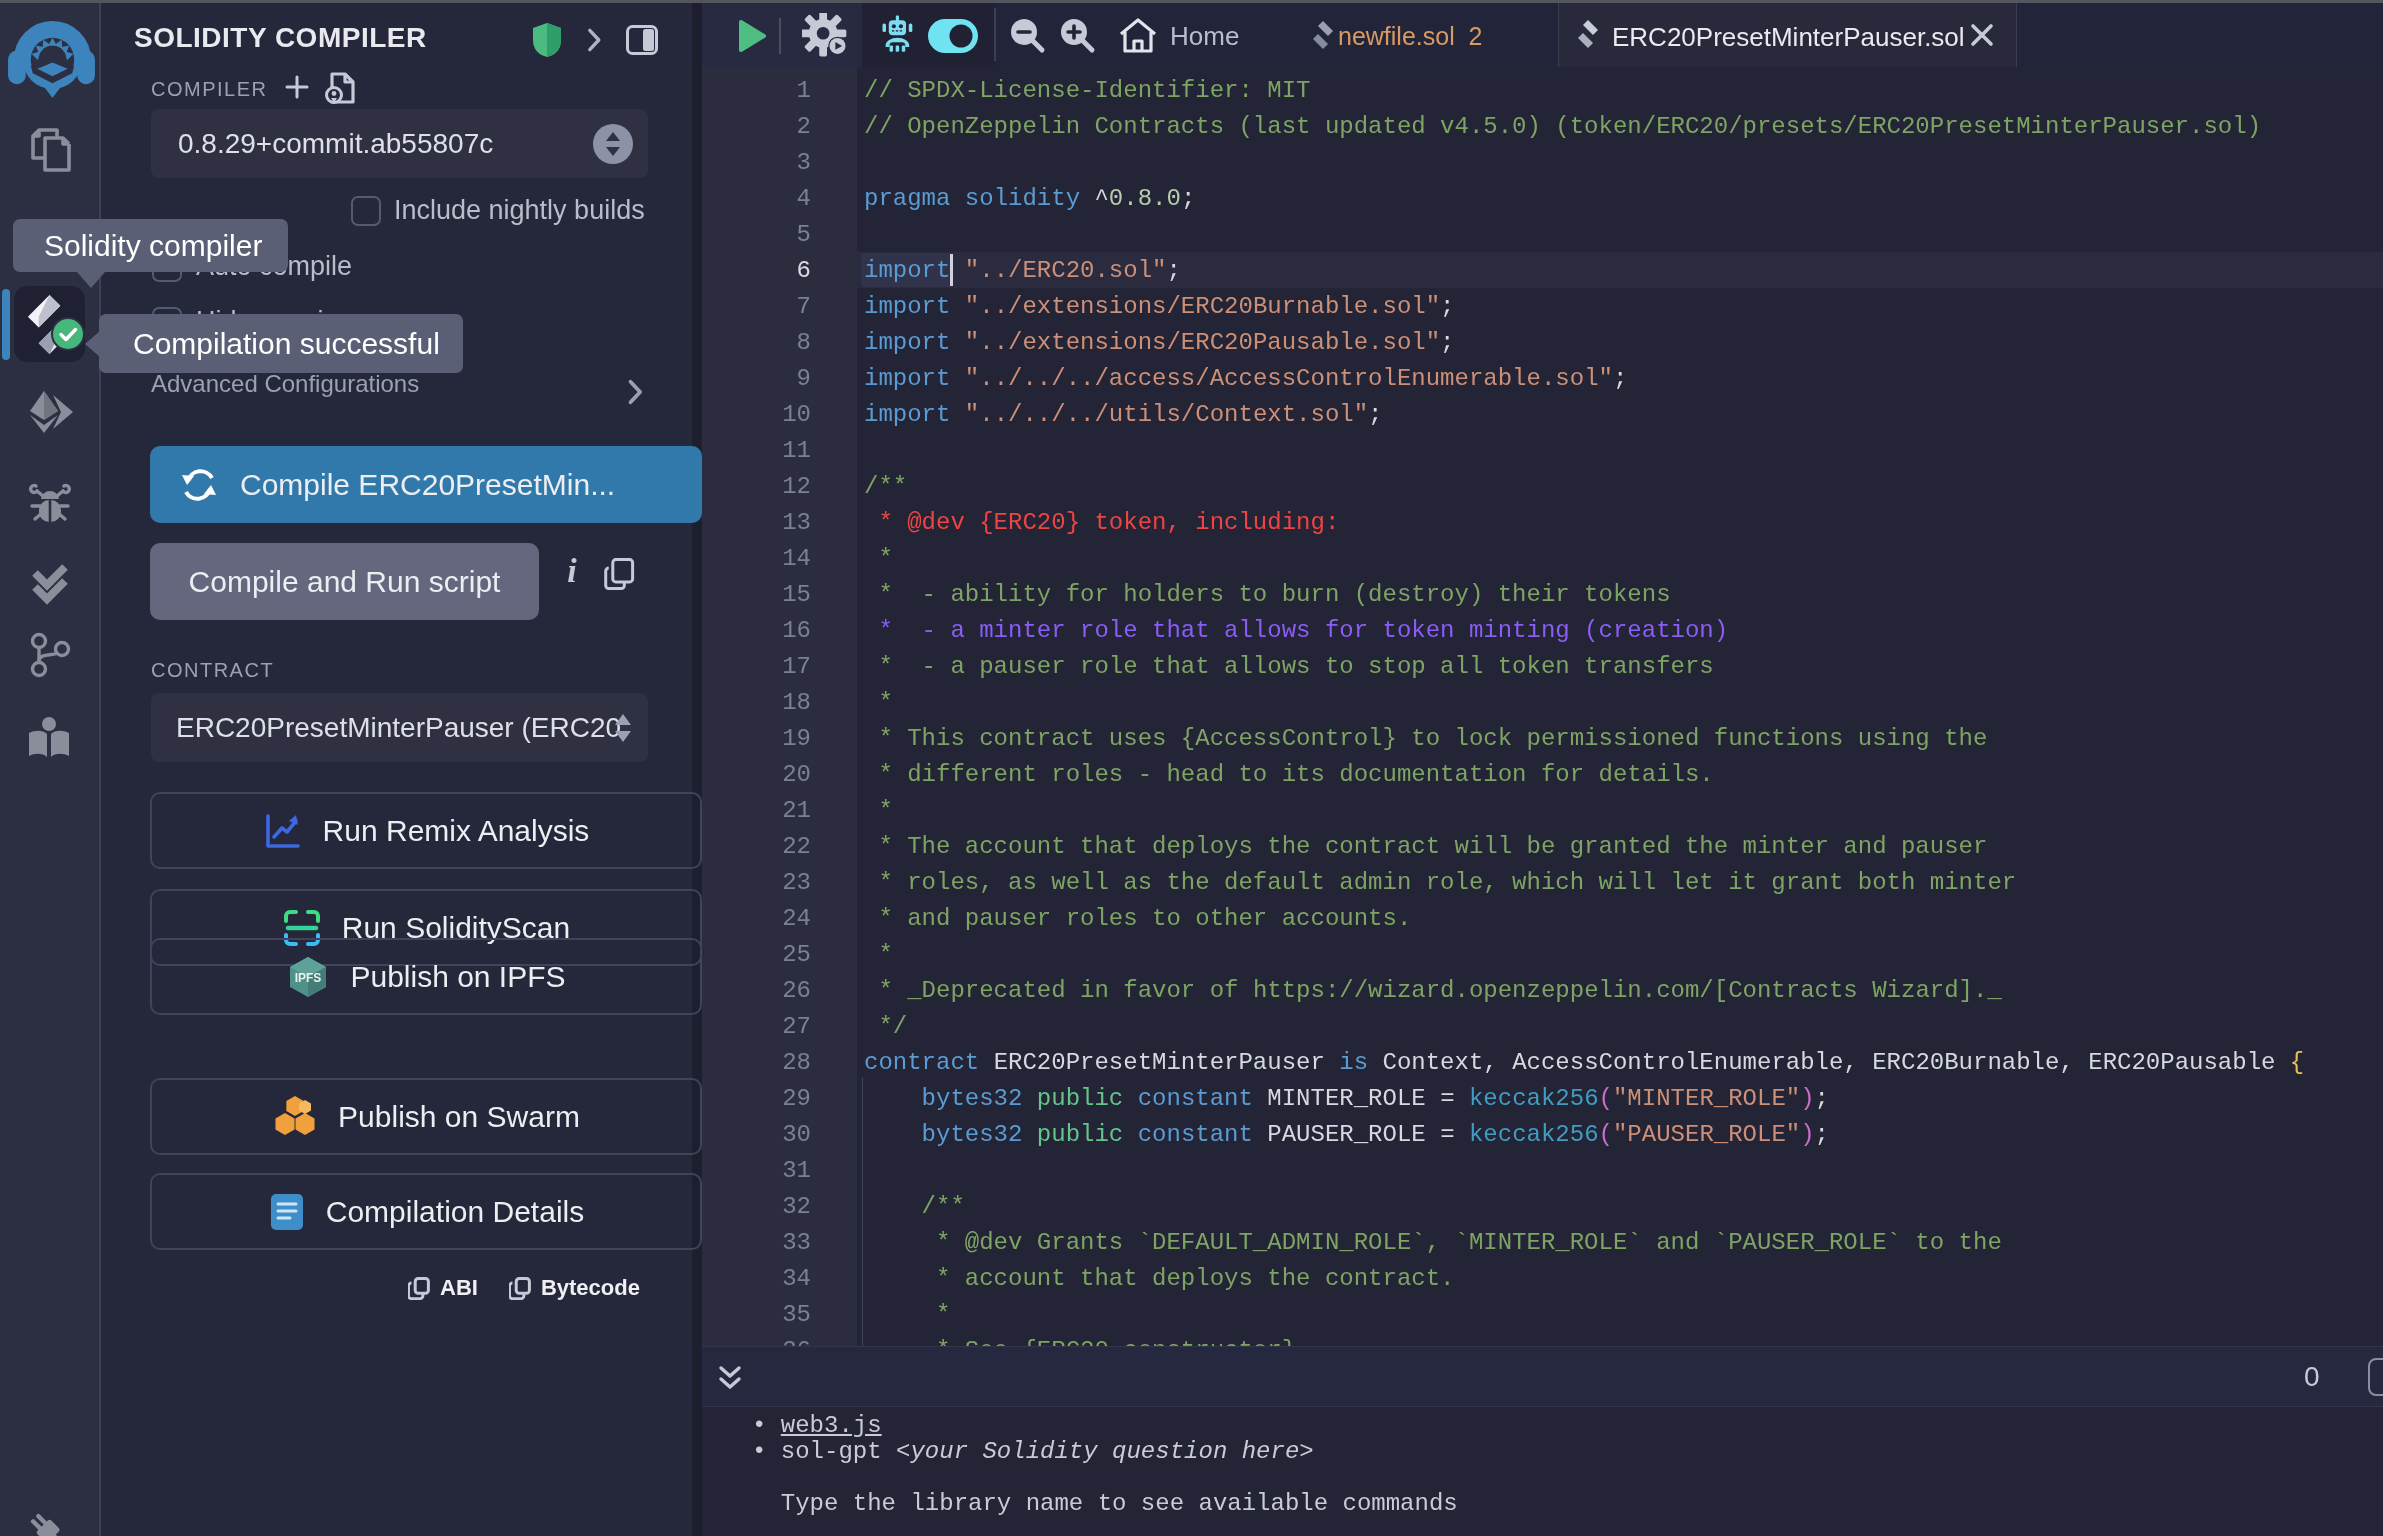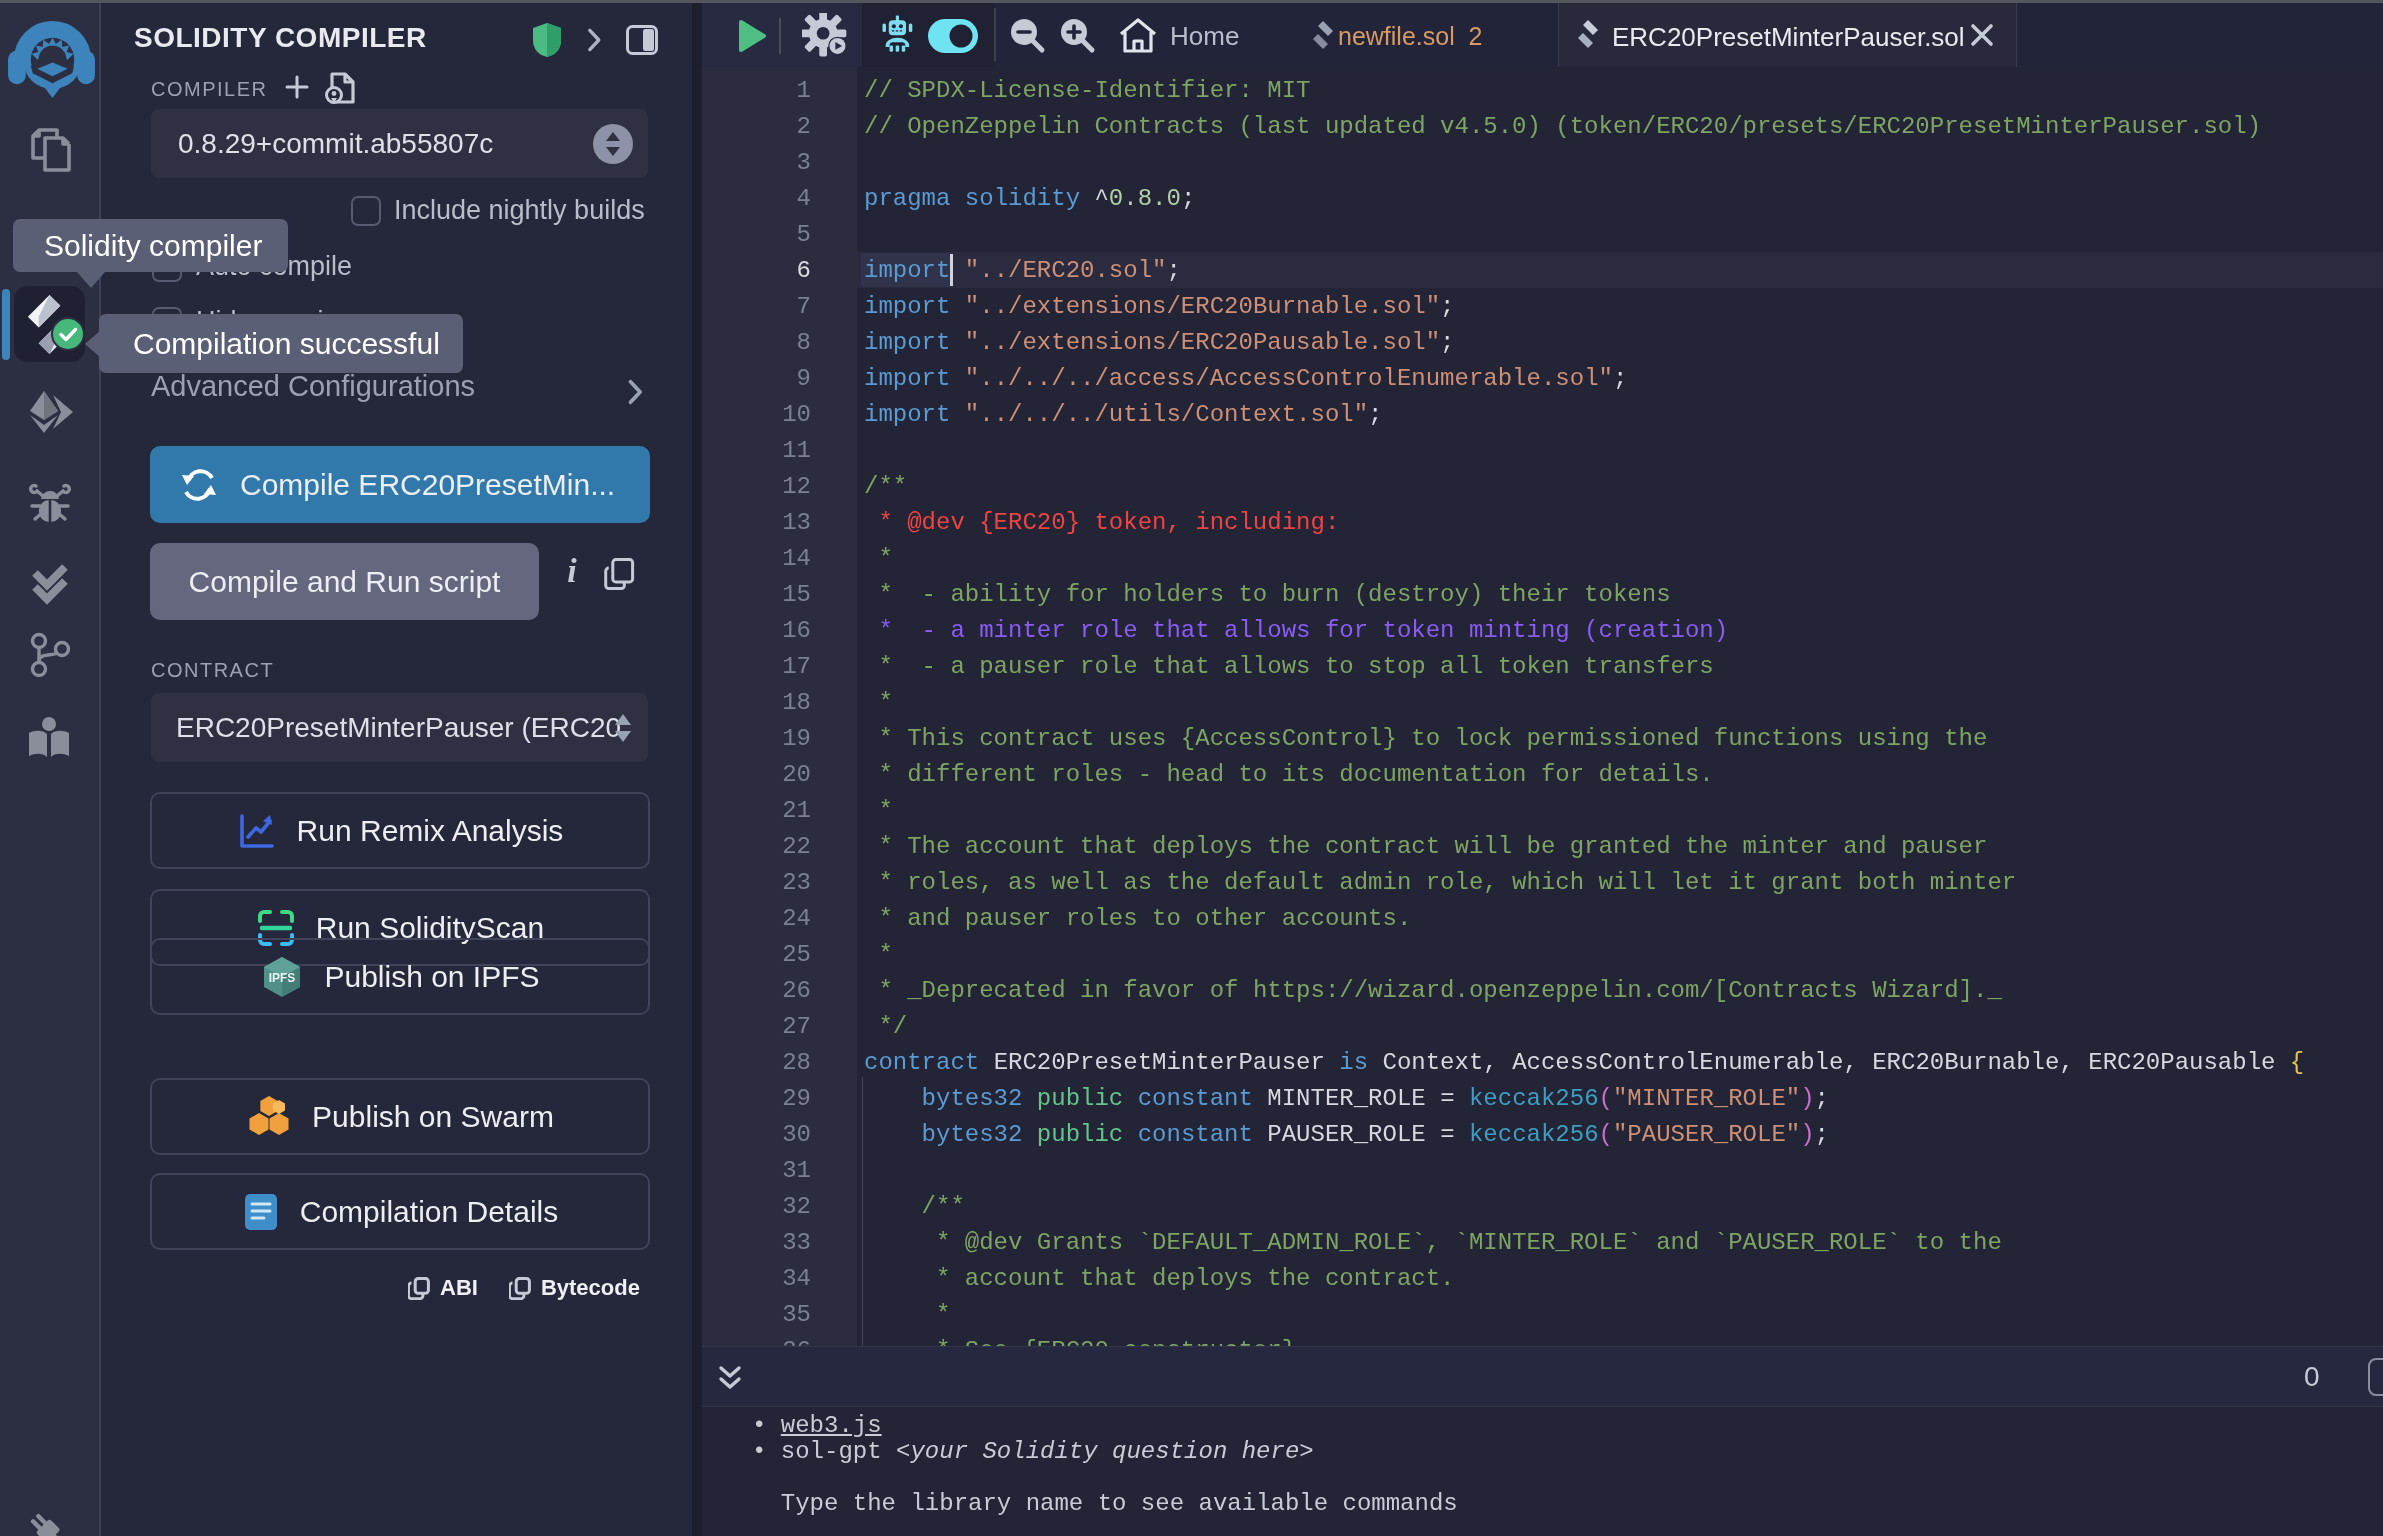--- a/index.html
+++ b/index.html
@@ -7,21 +7,21 @@
 .abs { position:absolute; }
 #page { position:relative; width:2384px; height:1537px; }
 .cl { height:36px; line-height:36px; white-space:pre; }
 #code { position:absolute; left:864px; top:73px; font-family:"Liberation Mono",monospace;
   font-size:24px; letter-spacing:0; }
 #gut { position:absolute; left:702px; top:73px; width:109px; text-align:right;
   font-family:"Liberation Mono",monospace; font-size:24px; color:#7b8090; }
 #gut .an { color:#d8dbe2; }
 .ttip { position:absolute; background:#5b5f75; border-radius:7px; color:#fff;
   font-size:30px; display:flex; align-items:center; }
-.btn { position:absolute; left:150px; width:500px; height:77px; border:2px solid #40435a;
+.btn { position:absolute; left:150px; width:552px; height:77px; border:2px solid #40435a;
   border-radius:10px; display:flex; align-items:center; justify-content:center; gap:20px;
   color:#eceef2; font-size:30px; }
 .lbl { position:absolute; color:#9ca1b2; font-size:20px; letter-spacing:1.5px; }
 .sel { position:absolute; left:151px; width:497px; height:69px; background:#2f3142;
   border-radius:8px; color:#dde0e8; font-size:28px; display:flex; align-items:center; }
 .ic { position:absolute; display:flex; align-items:center; justify-content:center; }
 </style></head><body>
 <div id="page">
 <div class="abs" style="left:0;top:0;width:2384px;height:3px;background:#54555d"></div>
 <div class="abs" style="left:0;top:3px;width:99px;height:1534px;background:#2c2e41"></div>
@@ -181,21 +181,21 @@
 <path d="M21 9 l7 9 h-14 z" fill="#2f3142"></path>
 <path d="M21 33 l7 -9 h-14 z" fill="#2f3142"></path>
       </svg>
     </div>
 <div style="position:absolute;left:351px;top:196px;width:30px;height:30px;border:2.5px solid #565a6e;border-radius:7px"></div>
 <div class="abs" style="left:394px;top:195px;font-size:27px;color:#b9bdc9">Include nightly builds</div>
 <div style="position:absolute;left:152px;top:252px;width:30px;height:30px;border:2.5px solid #565a6e;border-radius:7px"></div>
 <div class="abs" style="left:196px;top:251px;font-size:27px;color:#b9bdc9">Auto compile</div>
 <div style="position:absolute;left:152px;top:307px;width:30px;height:30px;border:2.5px solid #565a6e;border-radius:7px"></div>
 <div class="abs" style="left:196px;top:306px;font-size:27px;color:#b9bdc9">Hide warnings</div>
-<div class="abs" style="left:151px;top:370px;font-size:29px;color:#9ca1b2">Advanced Configurations</div>
+<div class="abs" style="left:151px;top:370px;font-size:24px;color:#9ca1b2">Advanced Configurations</div>
 <div class="ic" style="left:619px;top:376px">
       <svg width="32" height="32" viewBox="0 0 32 32" style="">
         <path d="M11.52 5.76 L21.12 16.0 L11.52 26.24" fill="none" stroke="#9aa0b0" stroke-width="3.8" stroke-linecap="round" stroke-linejoin="round"></path>
       </svg>
     </div>
 <div class="btn" style="top:446px;background:#3279ab;border-color:#3279ab;justify-content:flex-start;padding-left:28px;gap:22px">
       <span style="display:flex">
         <svg width="38" height="38" viewBox="0 0 38 38" style="">
 <g fill="none" stroke="#fff" stroke-width="4">
 <path d="M32 12 A13 13 0 0 0 8 15"></path>

